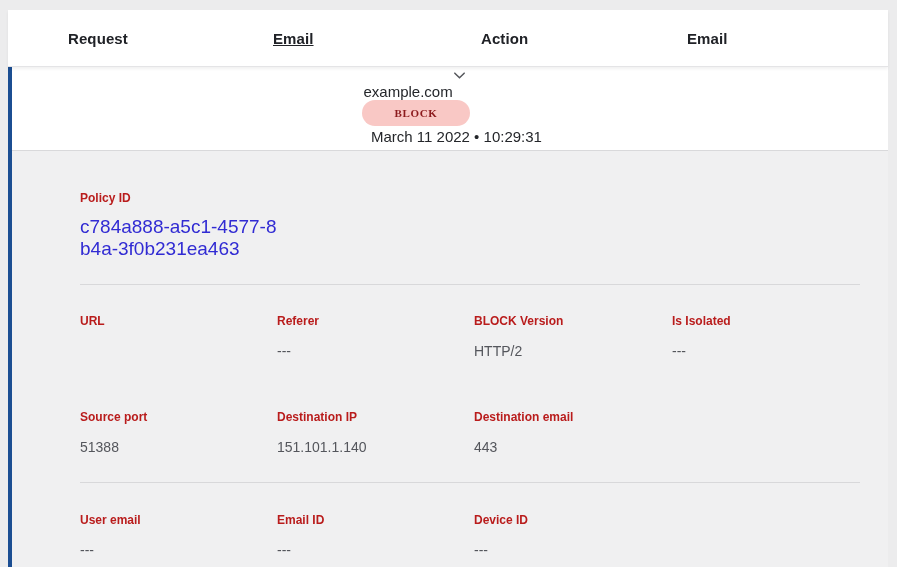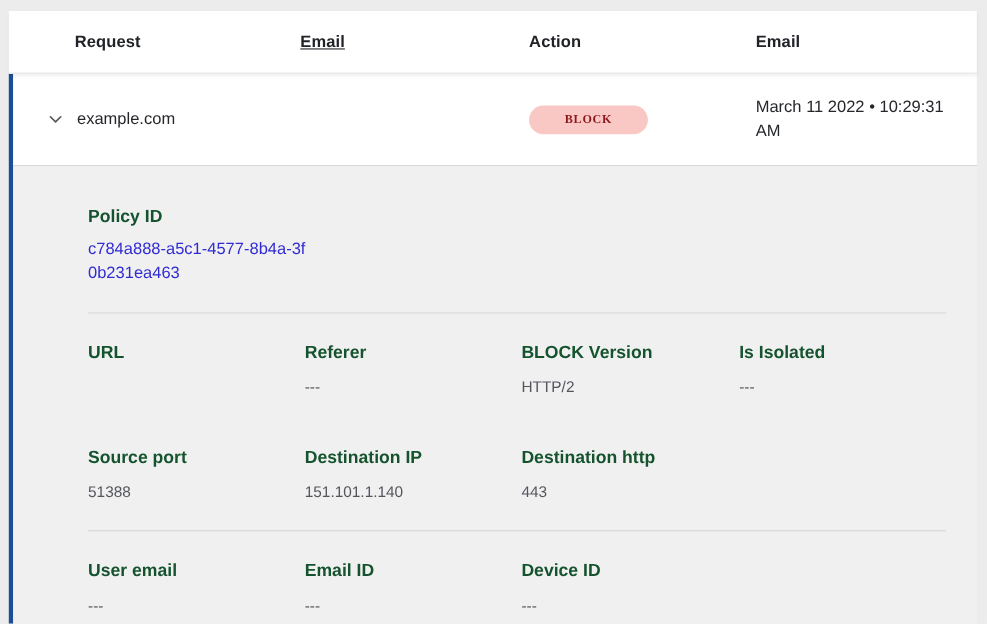--- a/index.html
+++ b/index.html
@@ -43,20 +43,21 @@
     background: #f0f0f1;
     min-height: 0;
   }
   .row {
     height: 83px;
     background: #ffffff;
     display: flex;
     align-items: center;
     padding-left: 30px;
     cursor: pointer;
+    flex-direction: column;
   }
   .chev {
     width: 16px; height: 16px;
     margin-right: 12px;
     display: inline-flex; align-items: center; justify-content: center;
     color: #55575c;
     flex: none;
   }
   .cell { font-size: 15px; color: #24262a; }
   .cell-request { width: 203px; }
@@ -79,36 +80,36 @@
 
   
   .details {
     flex: 1;
     background: #f0f0f1;
     border-top: 1px solid #d9d9db;
     padding: 38px 28px 0 68px;
     overflow: hidden;
   }
   .field-label {
-    font-size: 16px;
+    font-size: 12px;
     font-weight: 700;
-    color: #14532d;
+    color: #b91c1c;
     line-height: 18px;
   }
   .field-value {
     font-size: 14px;
     color: #54565c;
     line-height: 18px;
     margin-top: 12px;
   }
   .policy-link {
     display: block;
     margin-top: 9px;
     width: 205px;
-    font-size: 15px;
+    font-size: 19px;
     line-height: 21.5px;
     color: #312bd3;
     text-decoration: none;
     word-break: break-all;
     cursor: pointer;
   }
   .divider { height: 1px; background: #d8d8da; }
   .divider-1 { margin-top: 25px; }
   .divider-2 { margin-top: 26px; }
   .fields-grid {
@@ -178,21 +179,21 @@
         <div class="fields-grid grid-source">
           <div>
             <div class="field-label">Source port</div>
             <div class="field-value">51388</div>
           </div>
           <div>
             <div class="field-label">Destination IP</div>
             <div class="field-value">151.101.1.140</div>
           </div>
           <div>
-            <div class="field-label">Destination http</div>
+            <div class="field-label">Destination email</div>
             <div class="field-value">443</div>
           </div>
         </div>
 
         <div class="divider divider-2"></div>
 
         <div class="fields-grid grid-user">
           <div>
             <div class="field-label">User email</div>
             <div class="field-value">---</div>

